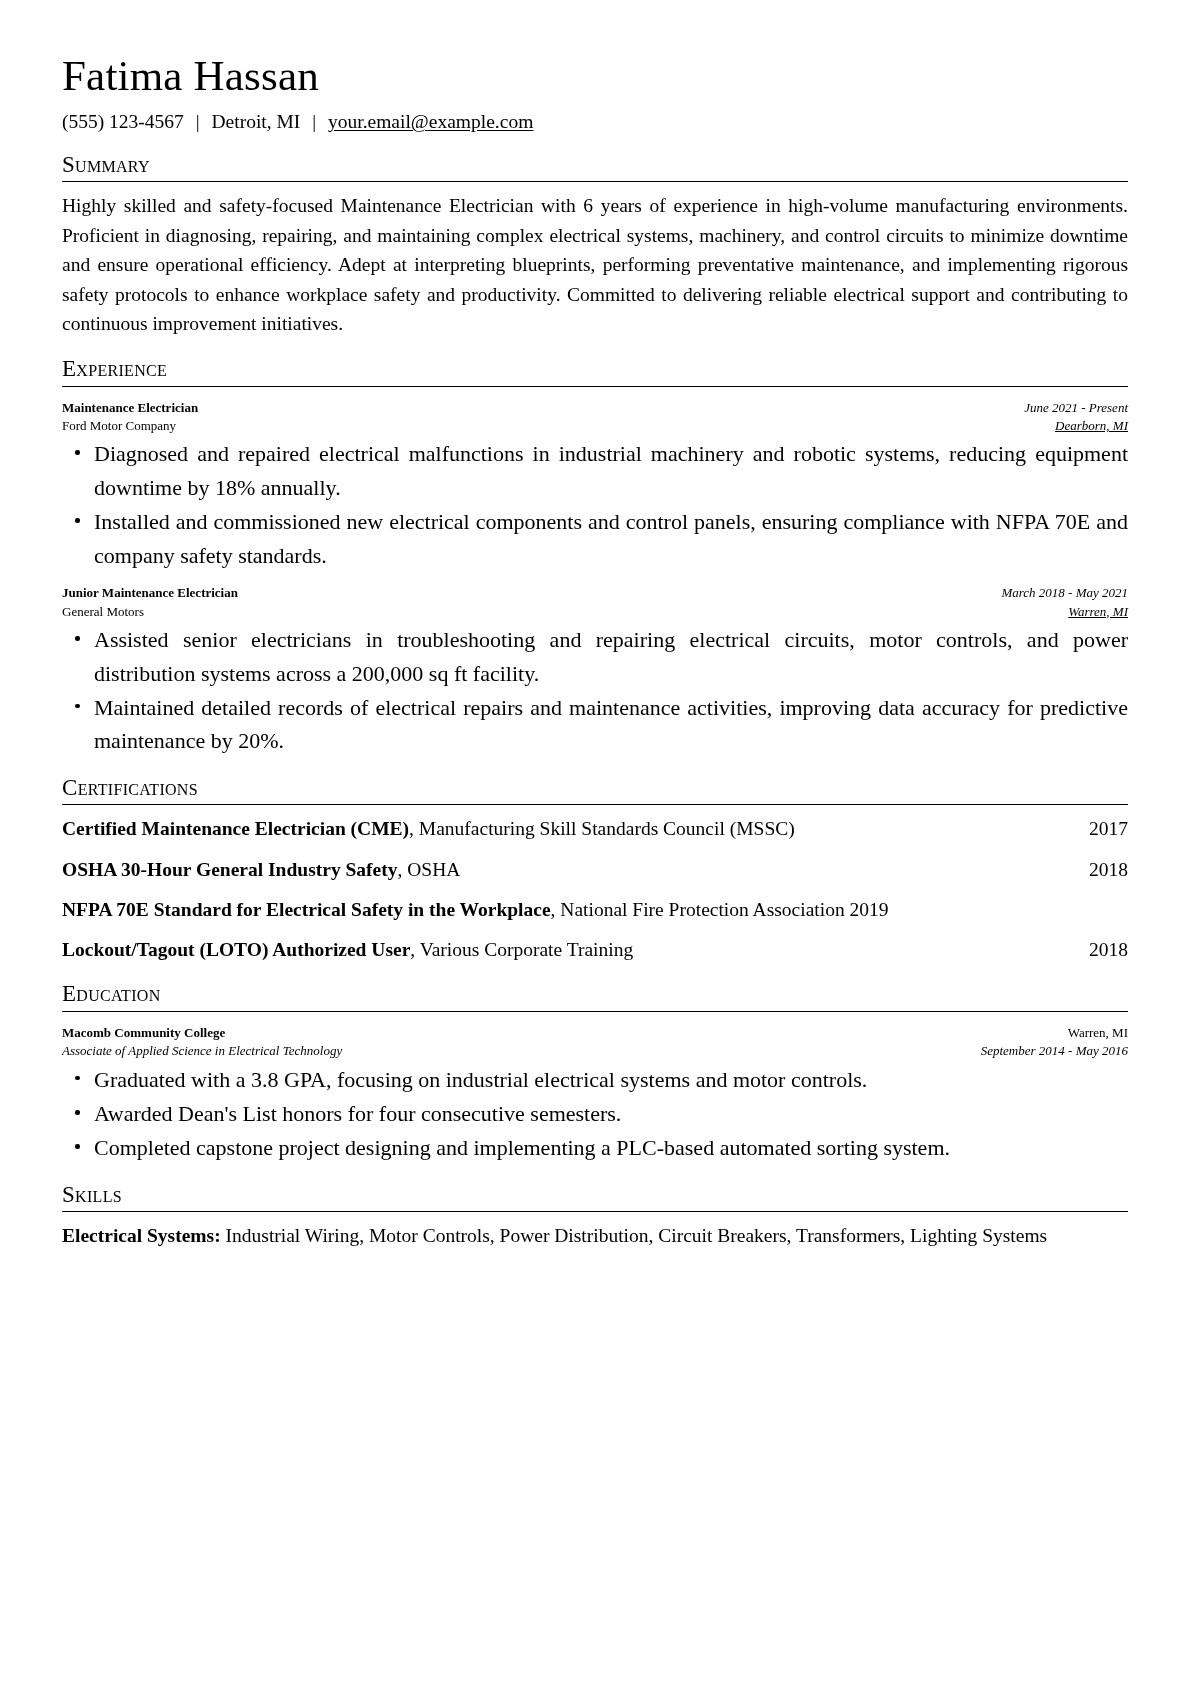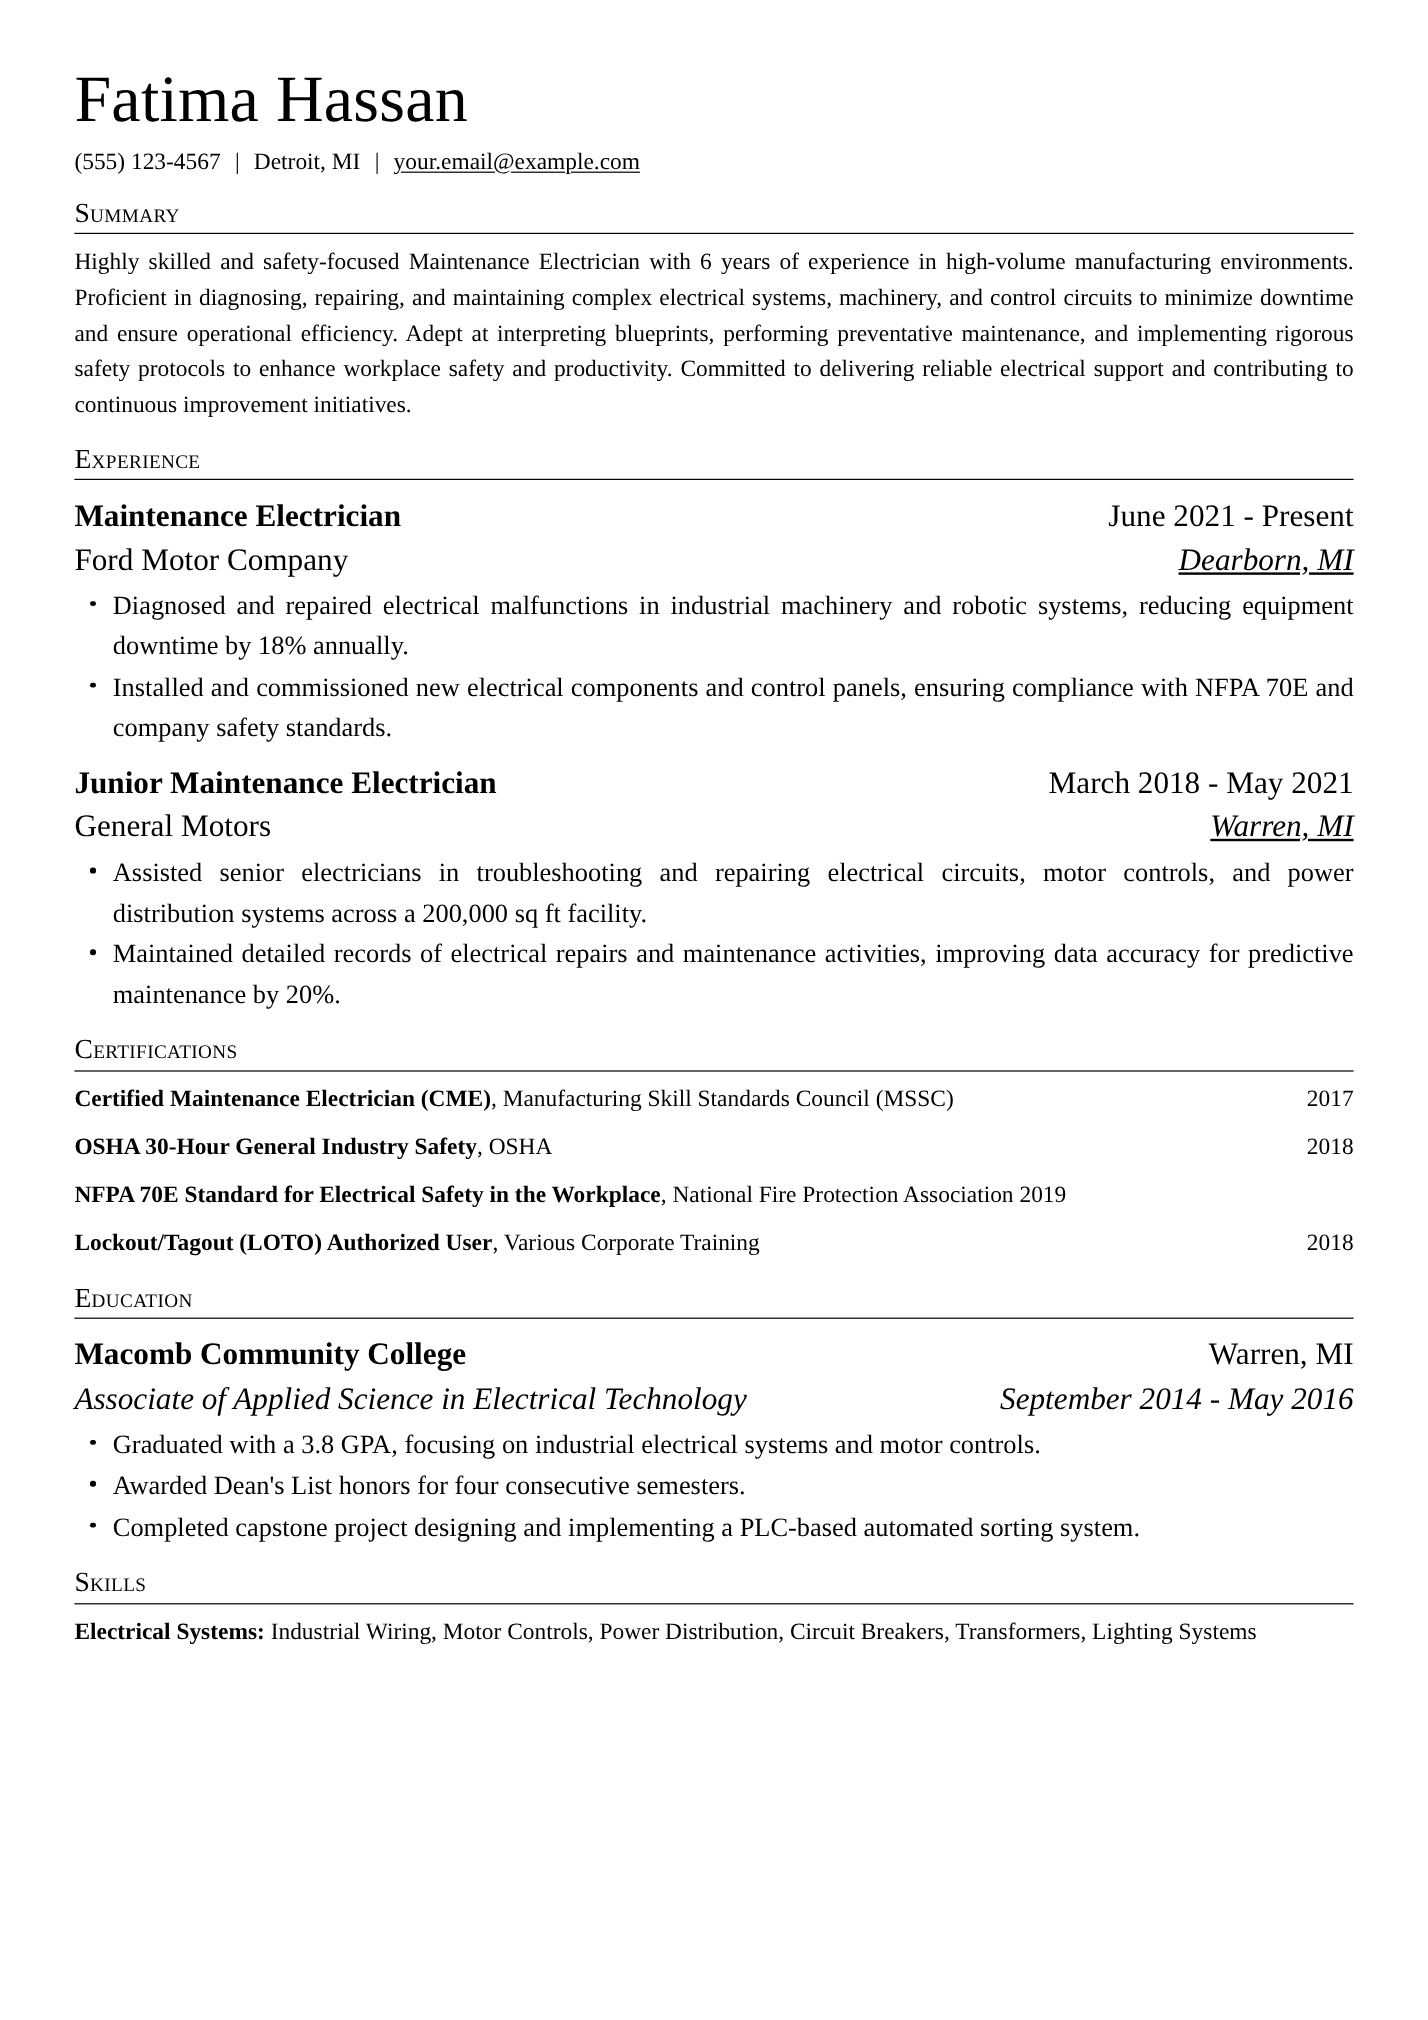--- a/index.html
+++ b/index.html
@@ -15,21 +15,21 @@
     width: 1190px;
     min-height: 1683px;
     background: #ffffff;
     box-sizing: border-box;
     padding: 40px 62px 40px 62px;
     position: relative;
   }
 
   
   .name {
-    font-size: 55px;
+    font-size: 43px;
     line-height: 1.12;
     font-weight: normal;
     letter-spacing: 0.2px;
     margin: 12px 0 0 0;
   }
   .contact {
     font-size: 19.5px;
     line-height: 1.3;
     margin-top: 9px;
     white-space: nowrap;
@@ -78,29 +78,30 @@
   .entry {
     margin-top: 12px;
   }
   .entry:first-child {
     margin-top: 0;
   }
   .entry-row {
     display: flex;
     justify-content: space-between;
     align-items: baseline;
-    font-size: 26px;
+    font-size: 13px;
     line-height: 1.42;
     gap: 18px;
   }
   .entry-title {
     font-weight: bold;
   }
   .entry-date {
     white-space: nowrap;
+    font-style: italic;
   }
   .entry-org {
     font-weight: normal;
   }
   .entry-loc {
     font-style: italic;
     white-space: nowrap;
     text-decoration: underline;
   }
   .entry-degree {

